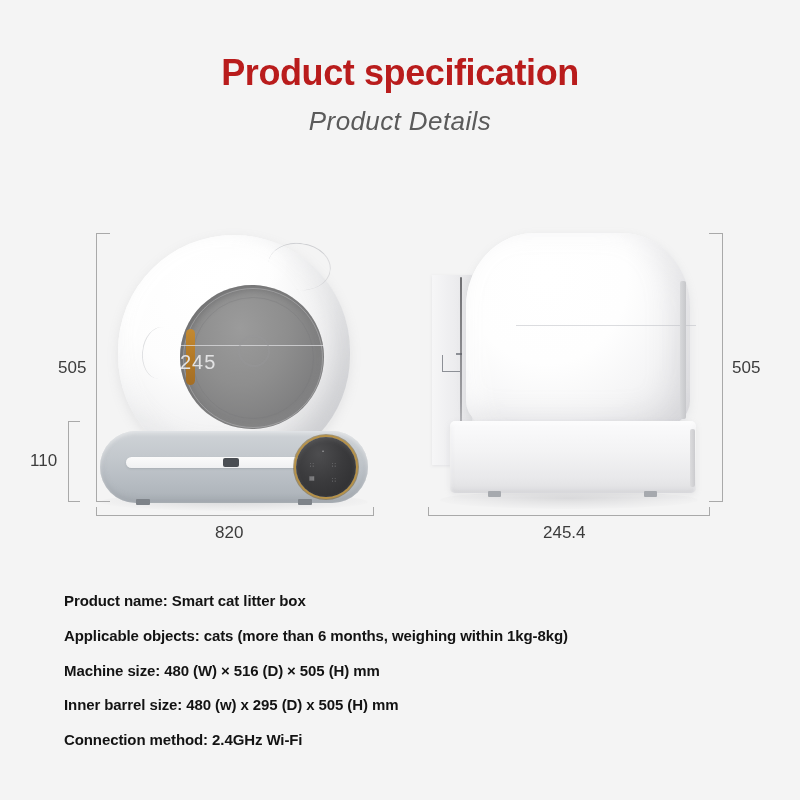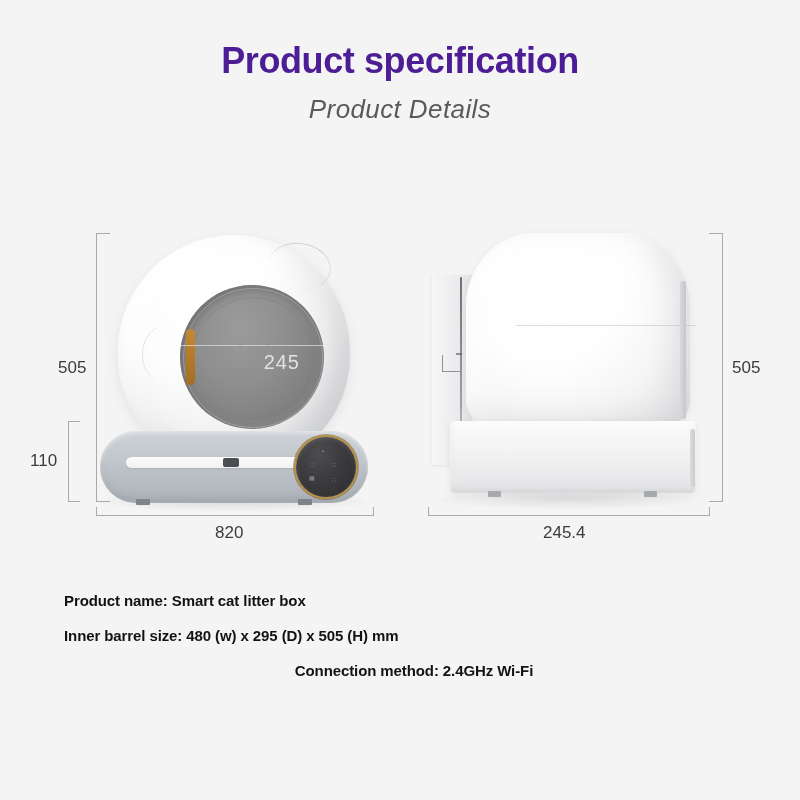--- a/index.html
+++ b/index.html
@@ -19,23 +19,23 @@
   .header {
     position: absolute;
     top: 0; left: 0;
     width: 800px;
     text-align: center;
     padding-top: 40px;
   }
   .title {
     font-size: 36px;
     font-weight: bold;
-    color: #4c1d95;
+    color: #b91c1c;
     letter-spacing: -0.4px;
-    margin: 0;
+    margin: 12px;
     line-height: 1.15;
   }
   .subtitle {
     font-size: 26px;
     font-style: italic;
     color: #5a5a5a;
     margin: 14px 0 4px 0;
     letter-spacing: 0.4px;
     line-height: 1.15;
   }
@@ -147,21 +147,21 @@
   .litter-line {
     position: absolute;
     left: 0px; top: 60px;
     width: 144px; height: 1px;
     background: rgba(222,222,224,0.75);
   }
   .display-num {
     position: absolute;
     left: 0; top: 66px;
     width: 120px;
-    text-align: right;
+    text-align: left;
     font-size: 20px;
     color: #e2e2e3;
     font-family: "Liberation Sans", sans-serif;
     letter-spacing: 1px;
   }
   .display-halo {
     position: absolute;
     left: 58px; top: 50px;
     width: 28px; height: 28px;
     border-radius: 50%;
@@ -335,21 +335,21 @@
   }
   .spec-line {
     font-size: 15px;
     font-weight: bold;
     color: #131313;
     letter-spacing: -0.1px;
     margin-bottom: 16px;
     line-height: 1.25;
     white-space: nowrap;
   }
-  .spec-line:last-child { margin-bottom: 14px; text-align: center; }
+  .spec-line:last-child { margin-bottom: 14px; }
 </style>
 </head>
 <body>
 
 <div class="header">
   <h1 class="title">Product specification</h1>
   <div class="subtitle">Product Details</div>
 </div>
 
 <div class="diagram">
@@ -426,15 +426,17 @@
     <div class="right-post"></div>
     <div class="side-base"></div>
     <div class="side-base-edge"></div>
     <div class="side-foot sf-l"></div>
     <div class="side-foot sf-r"></div>
   </div>
 </div>
 
 <div class="specs">
   <div class="spec-line">Product name: Smart cat litter box</div>
+  <div class="spec-line">Applicable objects: cats (more than 6 months, weighing within 1kg-8kg)</div>
+  <div class="spec-line">Machine size: 480 (W) × 516 (D) × 505 (H) mm</div>
   <div class="spec-line">Inner barrel size: 480 (w) x 295 (D) x 505 (H) mm</div>
   <div class="spec-line">Connection method: 2.4GHz Wi-Fi</div>
 </div>
 
 </body></html>

